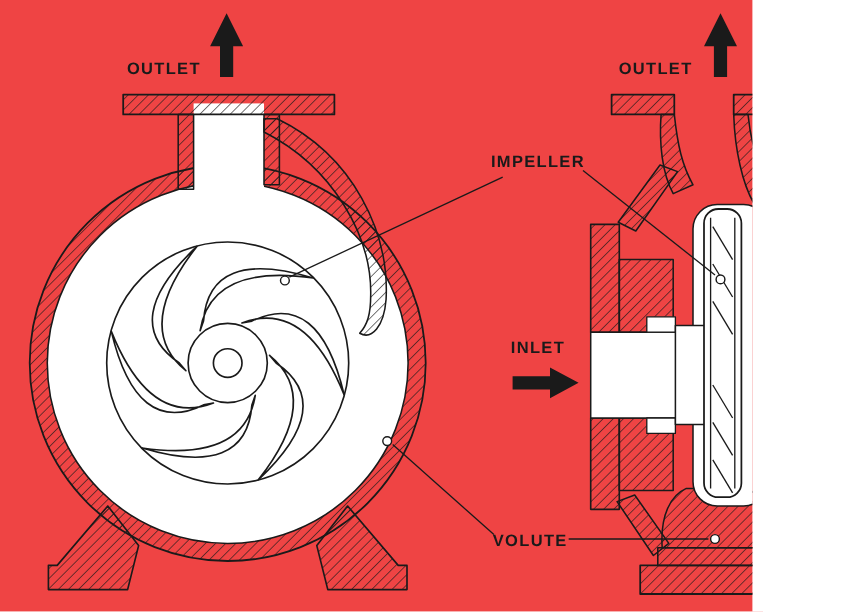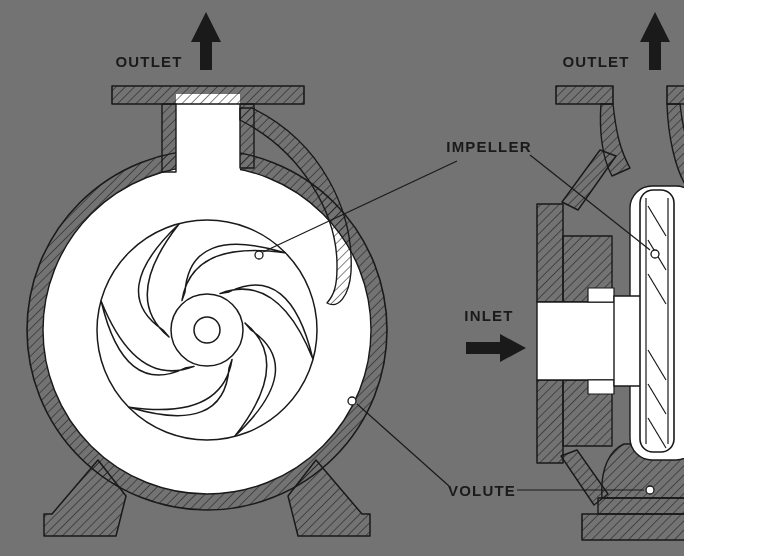--- a/index.html
+++ b/index.html
@@ -1,20 +1,20 @@
 <!DOCTYPE html>
 <html><head>
 <meta charset="utf-8">
 <title>Diagram</title>
 <style>
   html,body{margin:0;padding:0;background:#fff;}
   .stage{
     position:relative;
     width:684px;height:556px;
-    background:#737373;
+    background:#ef4444;
     font-family:"Liberation Sans", sans-serif;
     overflow:hidden;
   }
   .stage svg{position:absolute;left:0;top:0;}
   text.lbl{
     font-family:"Liberation Sans", sans-serif;
     font-size:15px;
     font-weight:600;
     letter-spacing:1.2px;
     fill:#1a1a1a;

